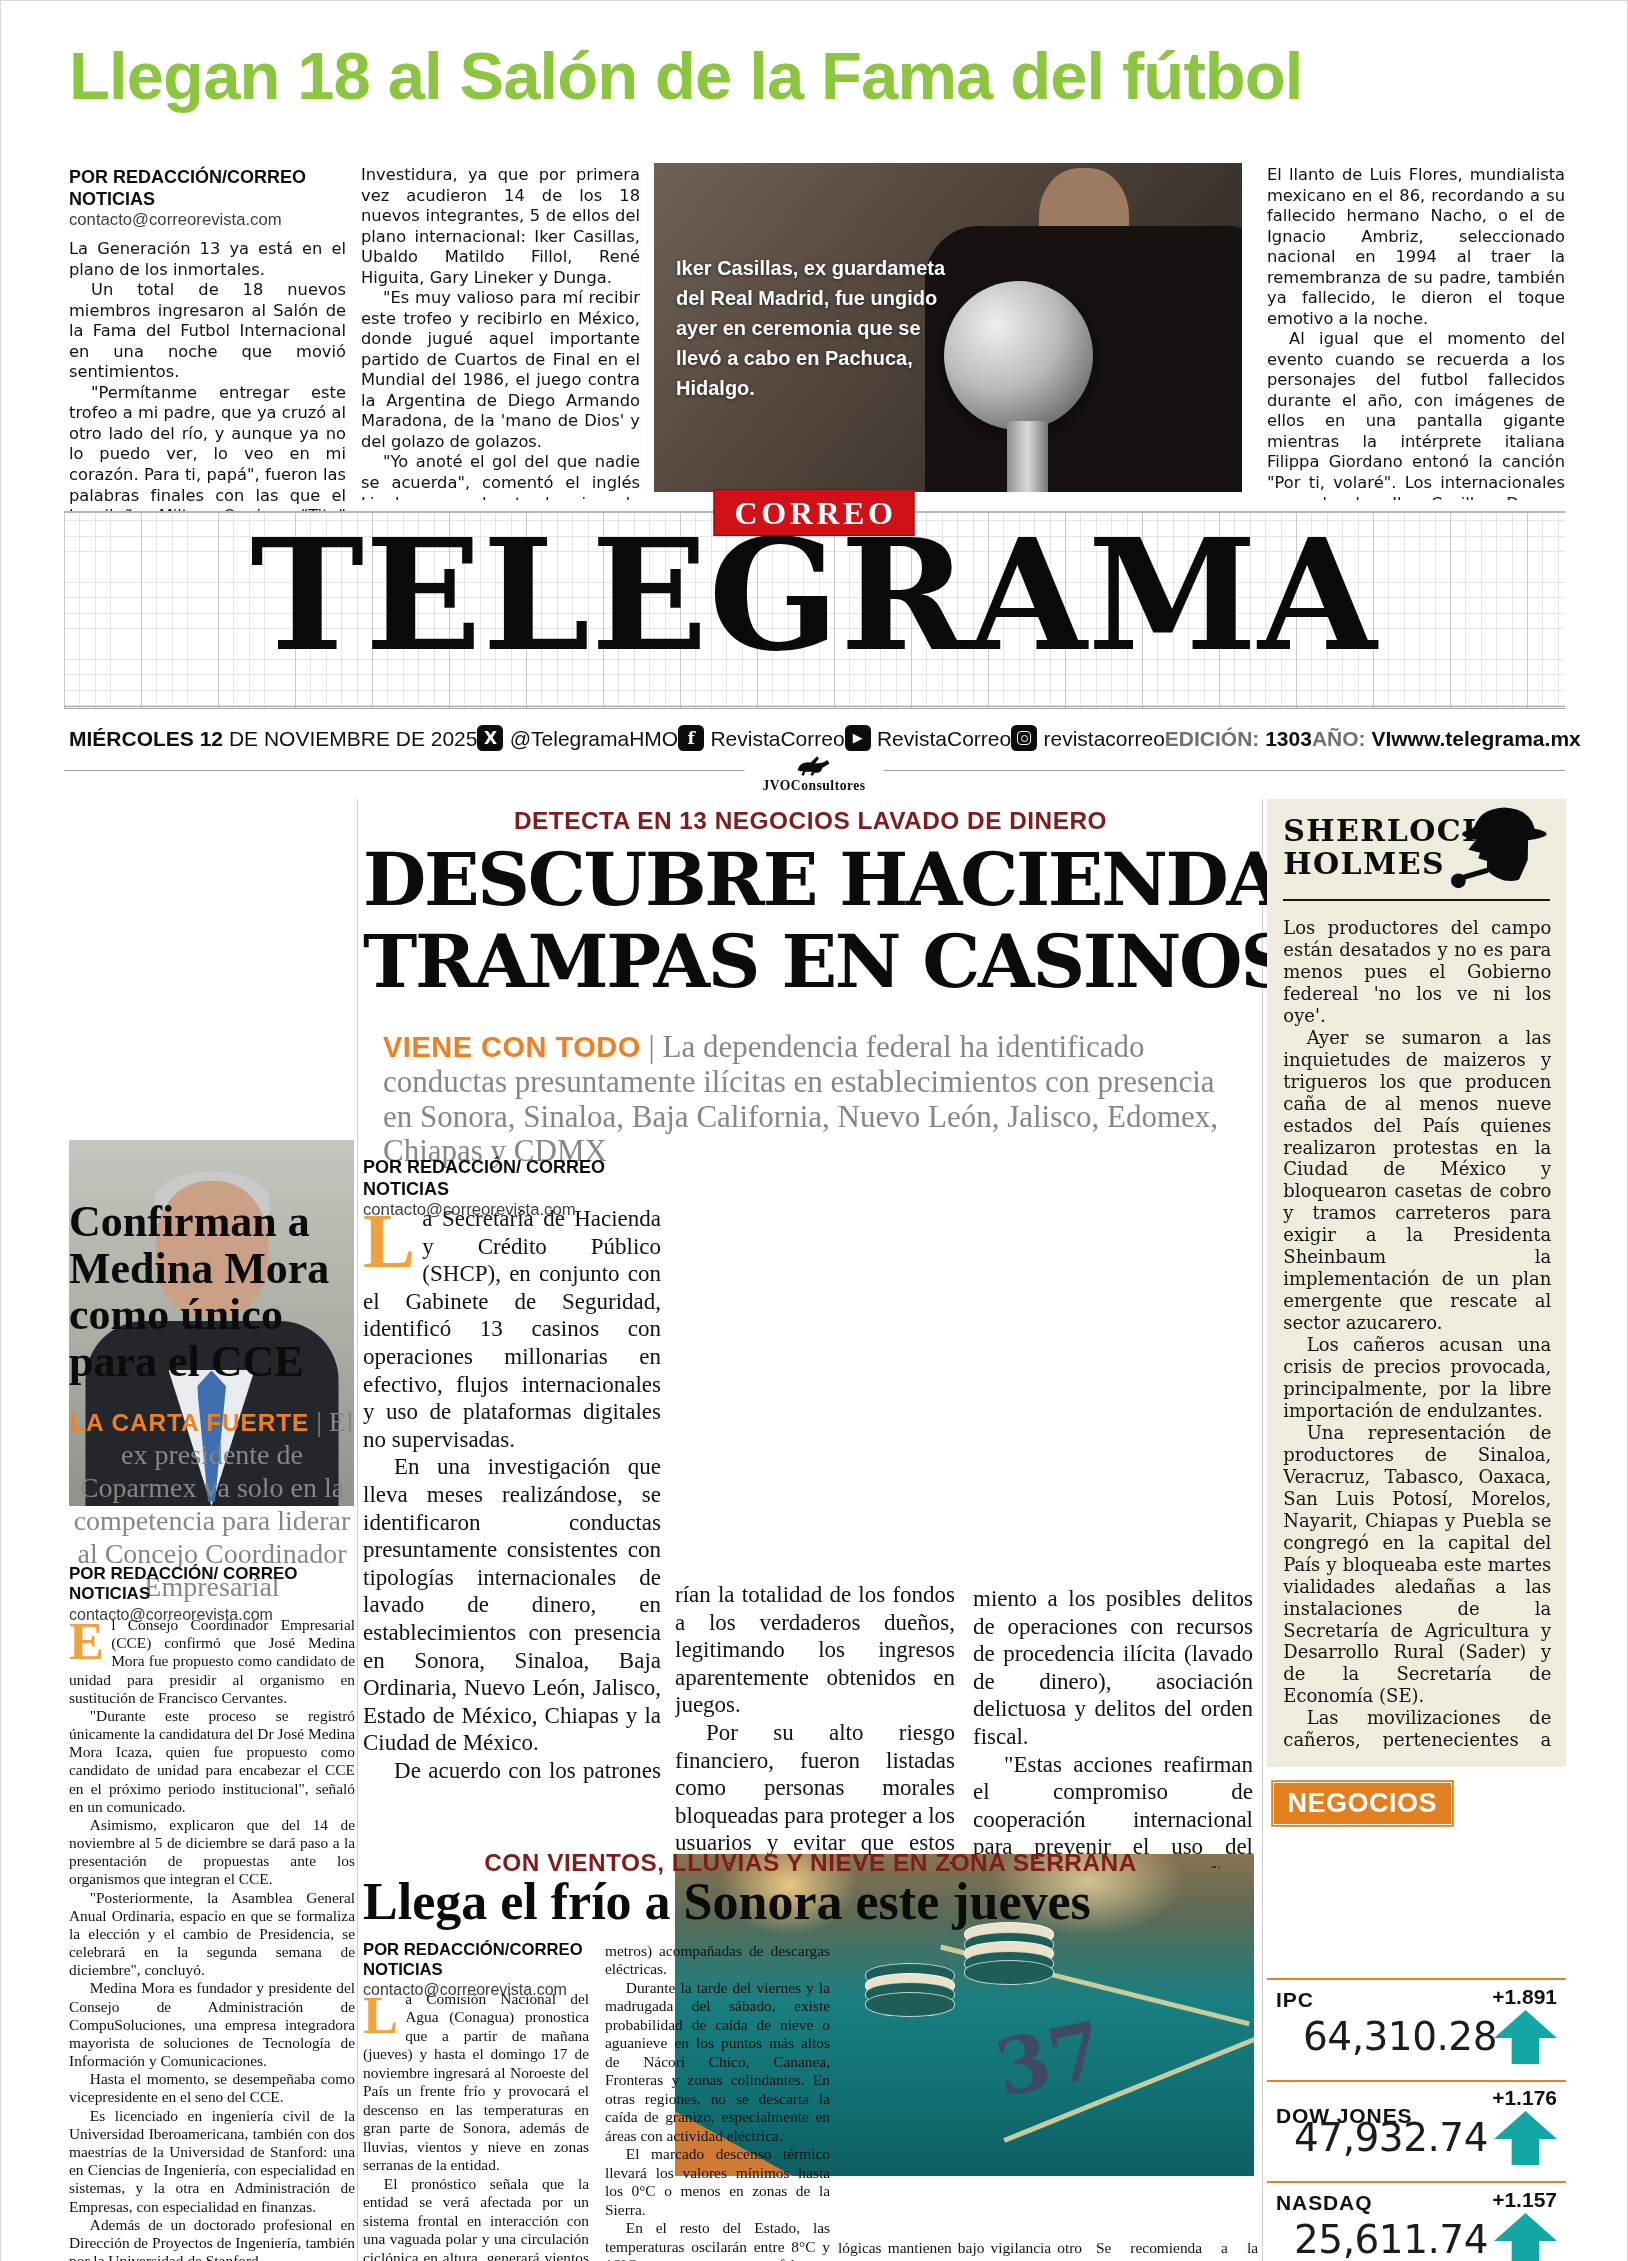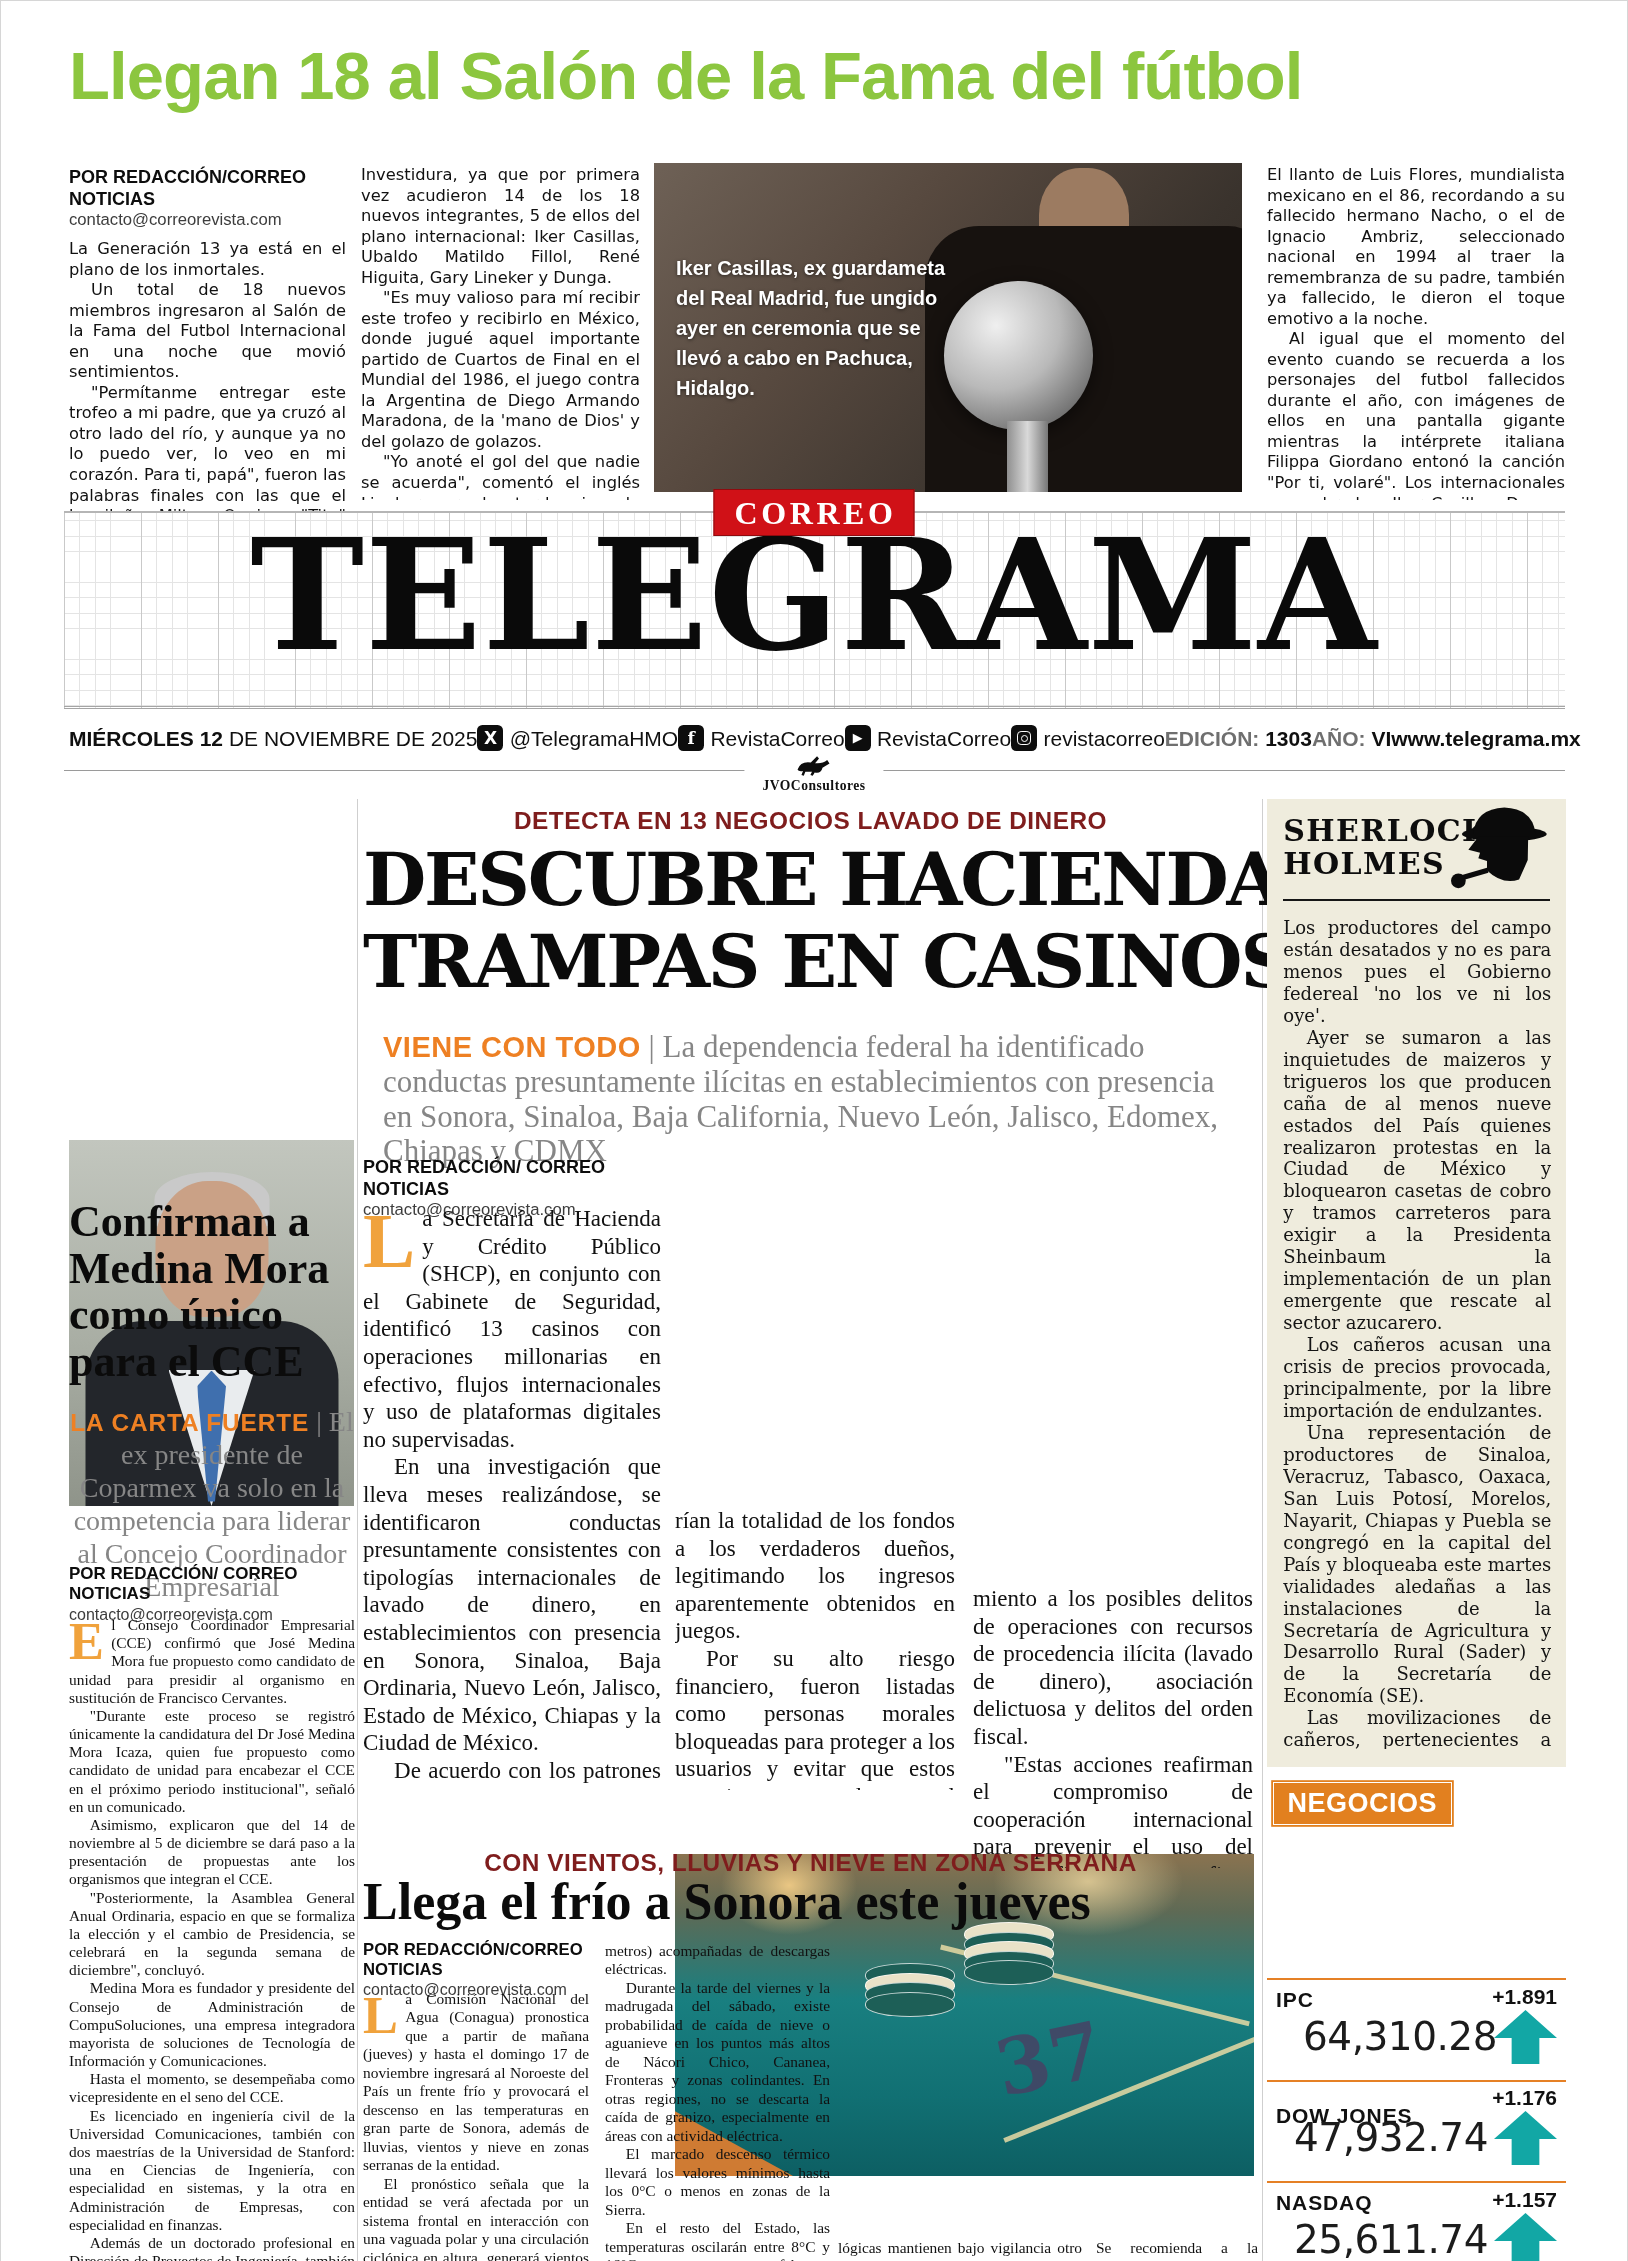--- a/index.html
+++ b/index.html
@@ -219,21 +219,21 @@
     <div class="email" style="font-size:16px;">contacto@correorevista.com</div>
   </div>
 
   <div class="abs serif-col left-body dc" style="left:68px; top:1615px; width:286px; height:787px;">
       <p>El Consejo Coordinador Empresarial (CCE) confirmó que José Medina Mora fue propuesto como candidato de unidad para presidir al organismo en sustitución de Francisco Cervantes.</p>
       <p>"Durante este proceso se registró únicamente la candidatura del Dr José Medina Mora Icaza, quien fue propuesto como candidato de unidad para encabezar el CCE en el próximo periodo institucional", señaló en un comunicado.</p>
       <p>Asimismo, explicaron que del 14 de noviembre al 5 de diciembre se dará paso a la presentación de propuestas ante los organismos que integran el CCE.</p>
       <p>"Posteriormente, la Asamblea General Anual Ordinaria, espacio en que se formaliza la elección y el cambio de Presidencia, se celebrará en la segunda semana de diciembre", concluyó.</p>
       <p>Medina Mora es fundador y presidente del Consejo de Administración de CompuSoluciones, una empresa integradora mayorista de soluciones de Tecnología de Información y Comunicaciones.</p>
       <p>Hasta el momento, se desempeñaba como vicepresidente en el seno del CCE.</p>
-      <p>Es licenciado en ingeniería civil de la Universidad Comunicaciones, también con dos maestrías de la Universidad de Stanford: una en Ciencias de Ingeniería, con especialidad en sistemas, y la otra en Administración de Empresas, con especialidad en finanzas.</p>
+      <p>Es licenciado en ingeniería civil de la Universidad Iberoamericana, también con dos maestrías de la Universidad de Stanford: una en Ciencias de Ingeniería, con especialidad en sistemas, y la otra en Administración de Empresas, con especialidad en finanzas.</p>
       <p>Además de un doctorado profesional en Dirección de Proyectos de Ingeniería, también por la Universidad de Stanford.</p>
     </div>
 
   <div class="abs kicker" style="left:362px; top:807px; width:895px;">DETECTA EN 13 NEGOCIOS LAVADO DE DINERO</div>
 
   <div class="abs serif-head" style="left:362px; top:838px; width:895px; font-family:'DejaVu Serif',serif; font-size:73px; line-height:1.12; letter-spacing:-2.3px; text-align:center; white-space:nowrap;">
     <div>DESCUBRE HACIENDA</div>
     <div>TRAMPAS EN CASINOS</div>
   </div>
 
@@ -267,21 +267,21 @@
     </div>
     <div class="chipstack" style="left:289px; top:68px;">
       <div class="chip cream" style="margin-top:0;"></div>
         <div class="chip green"></div>
         <div class="chip cream"></div>
         <div class="chip green"></div>
         <div class="chip green"></div>
     </div>
   </div>
 
-  <div class="abs serif-col main-body" style="left:674px; top:1506px; width:280px; height:283px;">
+  <div class="abs serif-col main-body" style="left:674px; top:1580px; width:280px; height:283px;">
       <p>rían la totalidad de los fondos a los verdaderos dueños, legitimando los ingresos aparentemente obtenidos en juegos.</p>
       <p>Por su alto riesgo financiero, fueron listadas como personas morales bloqueadas para proteger a los usuarios y evitar que estos espacios sean usados por el crimen organizado, afirmó la dependencia.</p>
       <p>"Derivado de estos hallazgos, la UIF presentará las denuncias correspondientes ante la Fiscalía General de la República (FGR) y dará aviso a la Procuraduría Fiscal de la Federación, con el fin de dar segui-</p>
     </div>
 
   <div class="abs serif-col main-body" style="left:972px; top:1584px; width:280px; height:283px;">
       <p>miento a los posibles delitos de operaciones con recursos de procedencia ilícita (lavado de dinero), asociación delictuosa y delitos del orden fiscal.</p>
       <p>"Estas acciones reafirman el compromiso de cooperación internacional para prevenir el uso del sistema financiero con fines ilícitos, en colaboración con FinCEN y OFAC del Departamento del Tesoro de Estados Unidos, y en cumplimiento a las Recomendaciones del Grupo de Acción Financiera (GAFI) para el combate al lavado de dinero", indicó.</p>
     </div>
 

